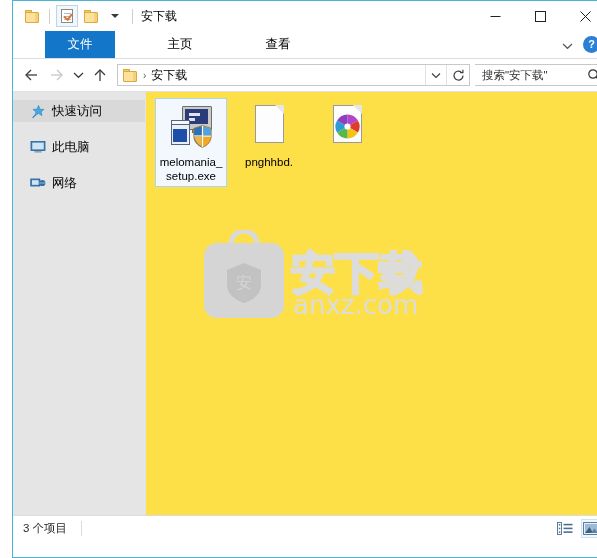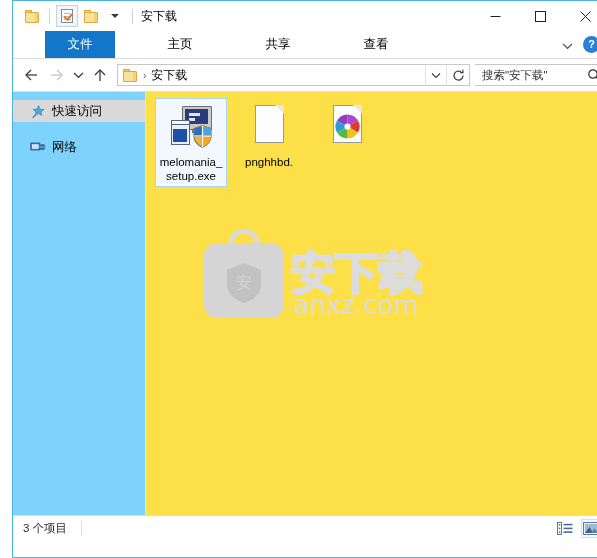--- a/index.html
+++ b/index.html
@@ -259,21 +259,21 @@
   
   .content {
     flex: 1 1 auto;
     display: flex;
     min-height: 0;
     border-top: 1px solid #e0e0e0;
   }
   .sidebar {
     width: 133px;
     flex: 0 0 133px;
-    background: #7dd3fc;
+    background: #e5e5e5;
     border-right: 1px solid #e4e4e4;
     padding-top: 8px;
     box-sizing: border-box;
   }
   .nav-item {
     height: 22px;
     display: flex;
     align-items: center;
     padding-left: 16px;
     font-size: 12.5px;
@@ -510,21 +510,20 @@
             <line x1="0.5" y1="0.5" x2="10.5" y2="10.5" stroke="currentColor" stroke-width="1"></line>
             <line x1="10.5" y1="0.5" x2="0.5" y2="10.5" stroke="currentColor" stroke-width="1"></line>
           </svg>
       </div>
     </div>
   </div>
 
   <div class="ribbon">
     <div class="rtab file">文件</div>
     <div class="rtab">主页</div>
-    <div class="rtab">共享</div>
     <div class="rtab">查看</div>
     <div class="ribbon-right">
       <div class="chev">
         <svg width="11" height="8" viewBox="0 0 11 8">
             <polyline points="1,2 5.5,6.3 10,2" fill="none" stroke="currentColor" stroke-width="1.2"></polyline>
           </svg>
       </div>
       <div class="help-btn">?</div>
     </div>
   </div>
@@ -596,20 +595,30 @@
         <div class="nav-ico">
           <svg width="15" height="15" viewBox="0 0 15 15">
             <path d="M7.5 1.5 L9 5.2 L13 5.4 L10 7.8 L11 11.6 L7.5 9.4 L4 11.6 L5 7.8 L2 5.4 L6 5.2 Z" fill="#4aa8e0" stroke="#1c7fbf" stroke-width="0.6"></path>
             <path d="M4.2 11.2 L1.6 13.8" stroke="#1c7fbf" stroke-width="1.1"></path>
           </svg>
         </div>
         <span>快速访问</span>
       </div>
 
 
+      <div class="nav-item">
+        <div class="nav-ico">
+          <svg width="16" height="14" viewBox="0 0 16 14">
+            <rect x="1" y="1.5" width="14" height="9" fill="#3e86c4" stroke="#2a5f8e" stroke-width="0.8"></rect>
+            <rect x="2.3" y="2.7" width="11.4" height="6.6" fill="#cfe5f6"></rect>
+            <rect x="4.5" y="11" width="7" height="1.6" fill="#8fa5b8"></rect>
+          </svg>
+        </div>
+        <span>此电脑</span>
+      </div>
 
       <div class="nav-item">
         <div class="nav-ico">
           <svg width="16" height="14" viewBox="0 0 16 14">
             <rect x="0.8" y="3" width="9" height="7" fill="#3e86c4" stroke="#27557f" stroke-width="0.8"></rect>
             <rect x="2" y="4.2" width="6.6" height="4.6" fill="#cfe5f6"></rect>
             <circle cx="12.3" cy="7" r="3.1" fill="#2f6fa8"></circle>
             <path d="M9.3 7 h6" stroke="#bcd8ef" stroke-width="0.7"></path>
           </svg>
         </div>

